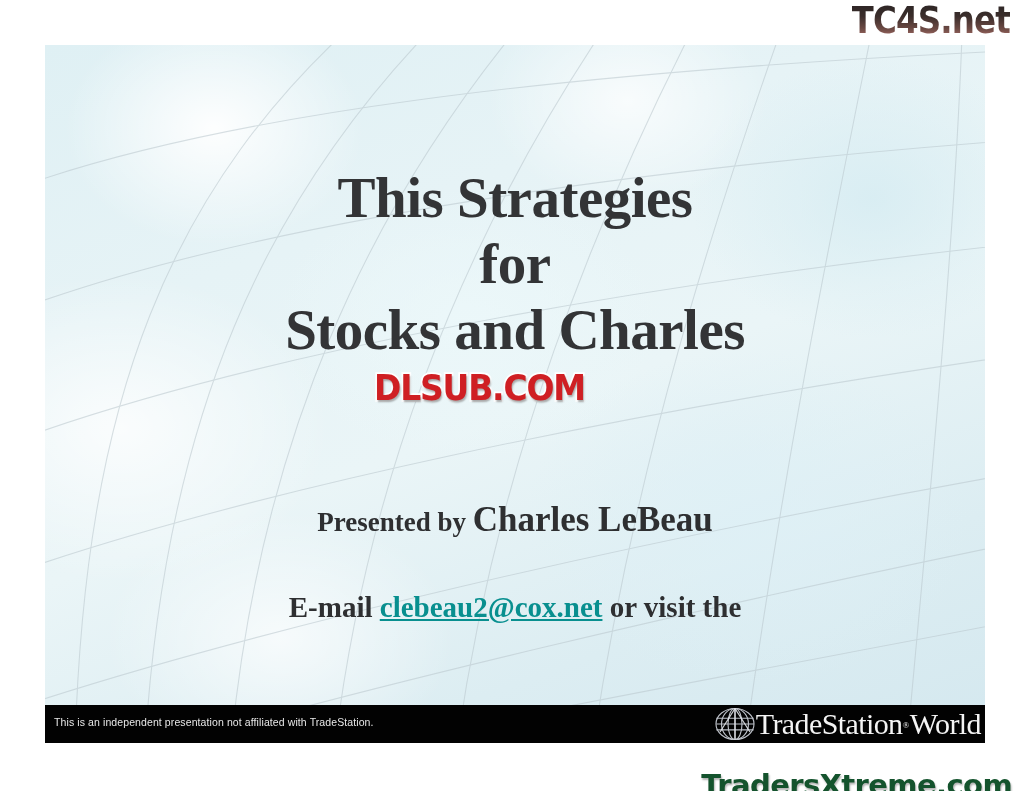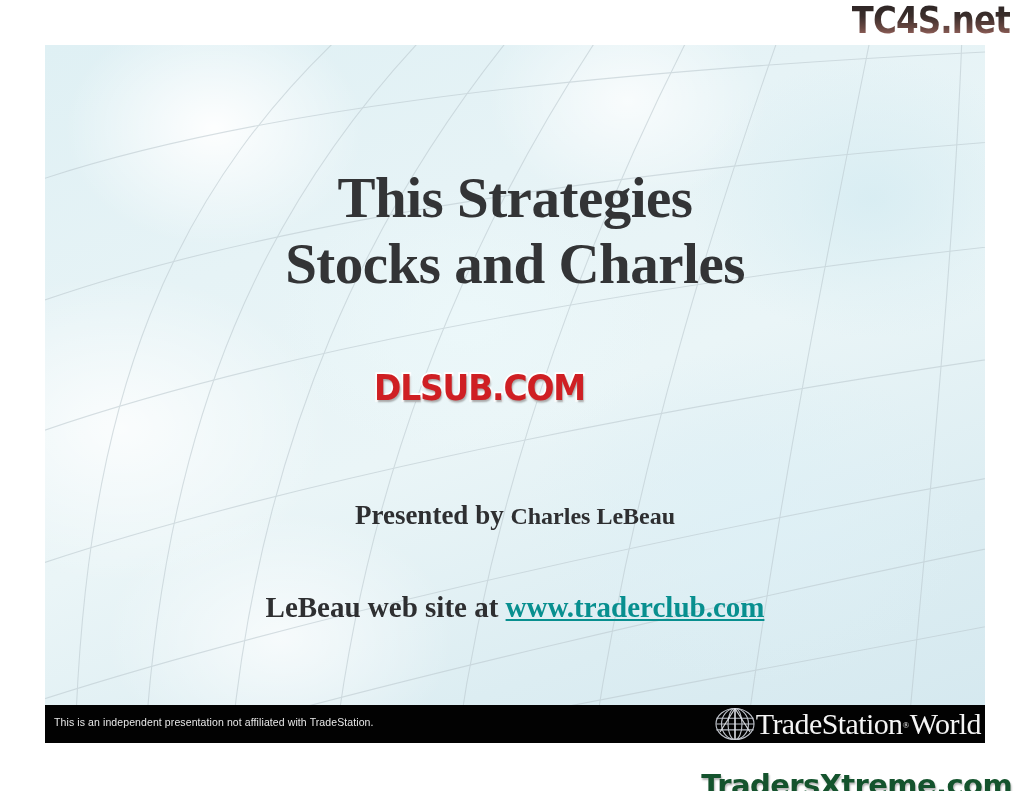--- a/index.html
+++ b/index.html
@@ -62,21 +62,21 @@
     left: 0;
     top: 455px;
     width: 940px;
     text-align: center;
     color: #2e2f31;
     font-family: "Liberation Serif", serif;
     font-weight: bold;
     white-space: nowrap;
   }
   #presented-by-label { font-size: 27px; }
-  #presenter-name { font-size: 24px; }
+  #presenter-name { font-size: 35px; }
 
   
   #contact-block {
     position: absolute;
     left: 0;
     top: 540px;
     width: 940px;
     text-align: center;
     color: #2e2f31;
     font-family: "Liberation Serif", serif;
@@ -210,29 +210,30 @@
       <path d="M -20 392 C 200 314, 540 246, 960 200"></path>
       <path d="M -20 524 C 210 446, 560 370, 960 312"></path>
       <path d="M -20 660 C 220 582, 580 498, 960 430"></path>
       <path d="M 120 700 C 330 640, 640 566, 960 500"></path>
       <path d="M 330 700 C 500 664, 740 620, 960 578"></path>
     </g>
   </svg>
 
   <div id="title-block">
     <span class="title-line">This Strategies</span>
+    <span class="title-line">for</span>
     <span class="title-line">Stocks and Charles</span>
   </div>
 
   <div id="presenter-line">
     <span id="presented-by-label">Presented by </span><span id="presenter-name">Charles LeBeau</span>
   </div>
 
   <div id="contact-block">
-    <span class="contact-line"><span>LeBeau web site at </span><a class="link" href="#">www.traderclub.com</a></span>
+    <span class="contact-line"><span>E-mail </span><a class="link" href="#">clebeau2@cox.net</a><span>  or visit the</span></span>
   </div>
 
 </div>
 
 <div id="footer-bar">
   <div id="disclaimer-text">This is an independent presentation not affiliated with TradeStation.</div>
 
   <div id="tsw-logo">
     <svg id="tsw-globe-icon" width="46" height="36" viewBox="0 0 46 36" aria-hidden="true">
       <g fill="none" stroke="#c8ccd4" stroke-width="1.15" opacity="0.95">

